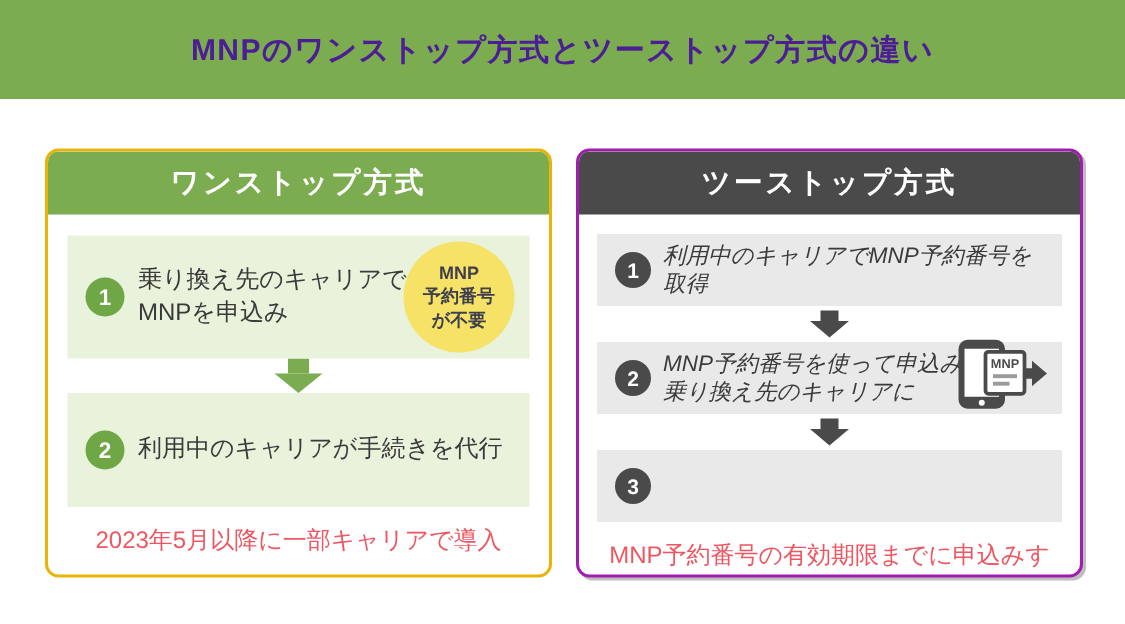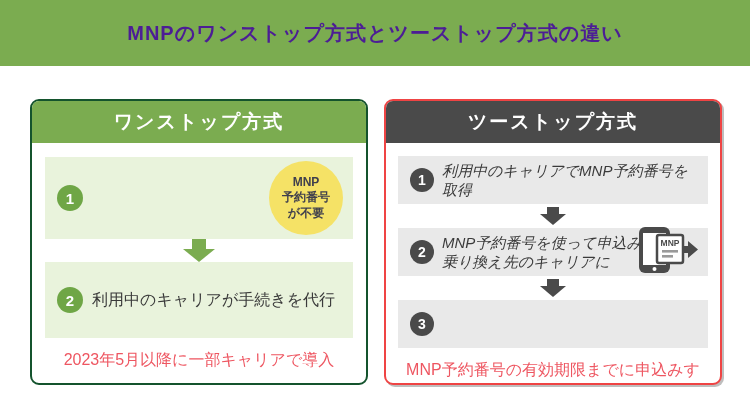--- a/index.html
+++ b/index.html
@@ -7,22 +7,22 @@
     font-family:"Liberation Sans","DejaVu Sans",sans-serif; color:#3a3a3a; overflow:hidden; }
 
   .banner { width:750px; height:66px; background:#7bac50; display:flex;
     align-items:center; justify-content:center; }
   .banner-title { color:#4c1d95; font-size:20px; font-weight:bold; letter-spacing:1px; }
 
   .panels { position:absolute; top:99px; left:30px; width:692px; height:286px;
     display:flex; gap:16px; }
   .panel { flex:1; border-radius:9px; background:#ffffff; overflow:hidden;
     display:flex; flex-direction:column; }
-  .panel-left  { border:2px solid #14532d; }
-  .panel-right { border:2px solid #ef4444; box-shadow:2px 2px 0 rgba(70,70,70,0.35); }
+  .panel-left  { border:2px solid #eab308; }
+  .panel-right { border:2px solid #a21caf; box-shadow:2px 2px 0 rgba(70,70,70,0.35); }
 
   .panel-header { height:42px; flex:0 0 42px; display:flex; align-items:center;
     justify-content:center; color:#ffffff; font-size:19px; font-weight:bold; letter-spacing:2px; }
   .panel-header.green { background:#7bac50; }
   .panel-header.dark  { background:#4a4a4a; }
 
   .panel-body { flex:1; padding:14px 13px 0 13px; display:flex; flex-direction:column; }
   .panel-right .panel-body { padding:13px 12px 0 12px; }
 
   .step-box { display:flex; align-items:center; padding:0 12px; position:relative; }
@@ -74,20 +74,24 @@
 <div class="panels">
 
   <div class="panel panel-left">
     <div class="panel-header green">
       <span>ワンストップ方式</span>
     </div>
     <div class="panel-body">
 
       <div class="step-box green-bg lh82">
         <div class="num-circle green">1</div>
+        <div class="step-text">
+          <span>乗り換え先のキャリアで</span>
+          <span>MNPを申込み</span>
+        </div>
         <div class="badge">
           <span>MNP</span>
           <span>予約番号</span>
           <span>が不要</span>
         </div>
       </div>
 
       <div class="arrow green">
         <div class="stem"></div>
         <div class="head"></div>

